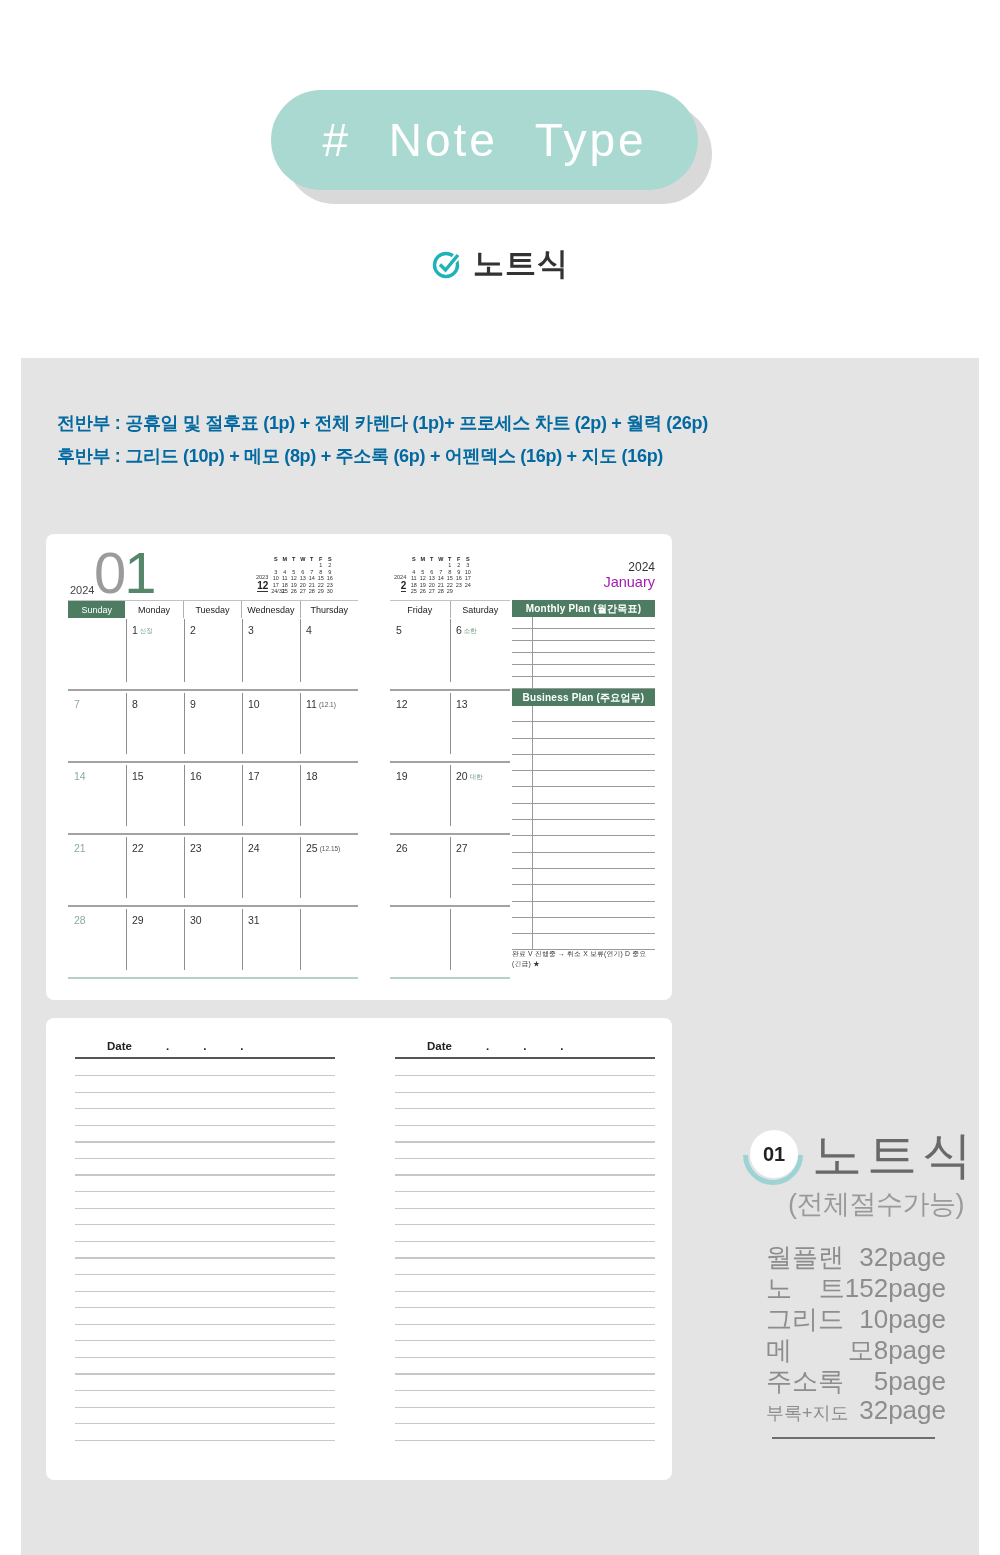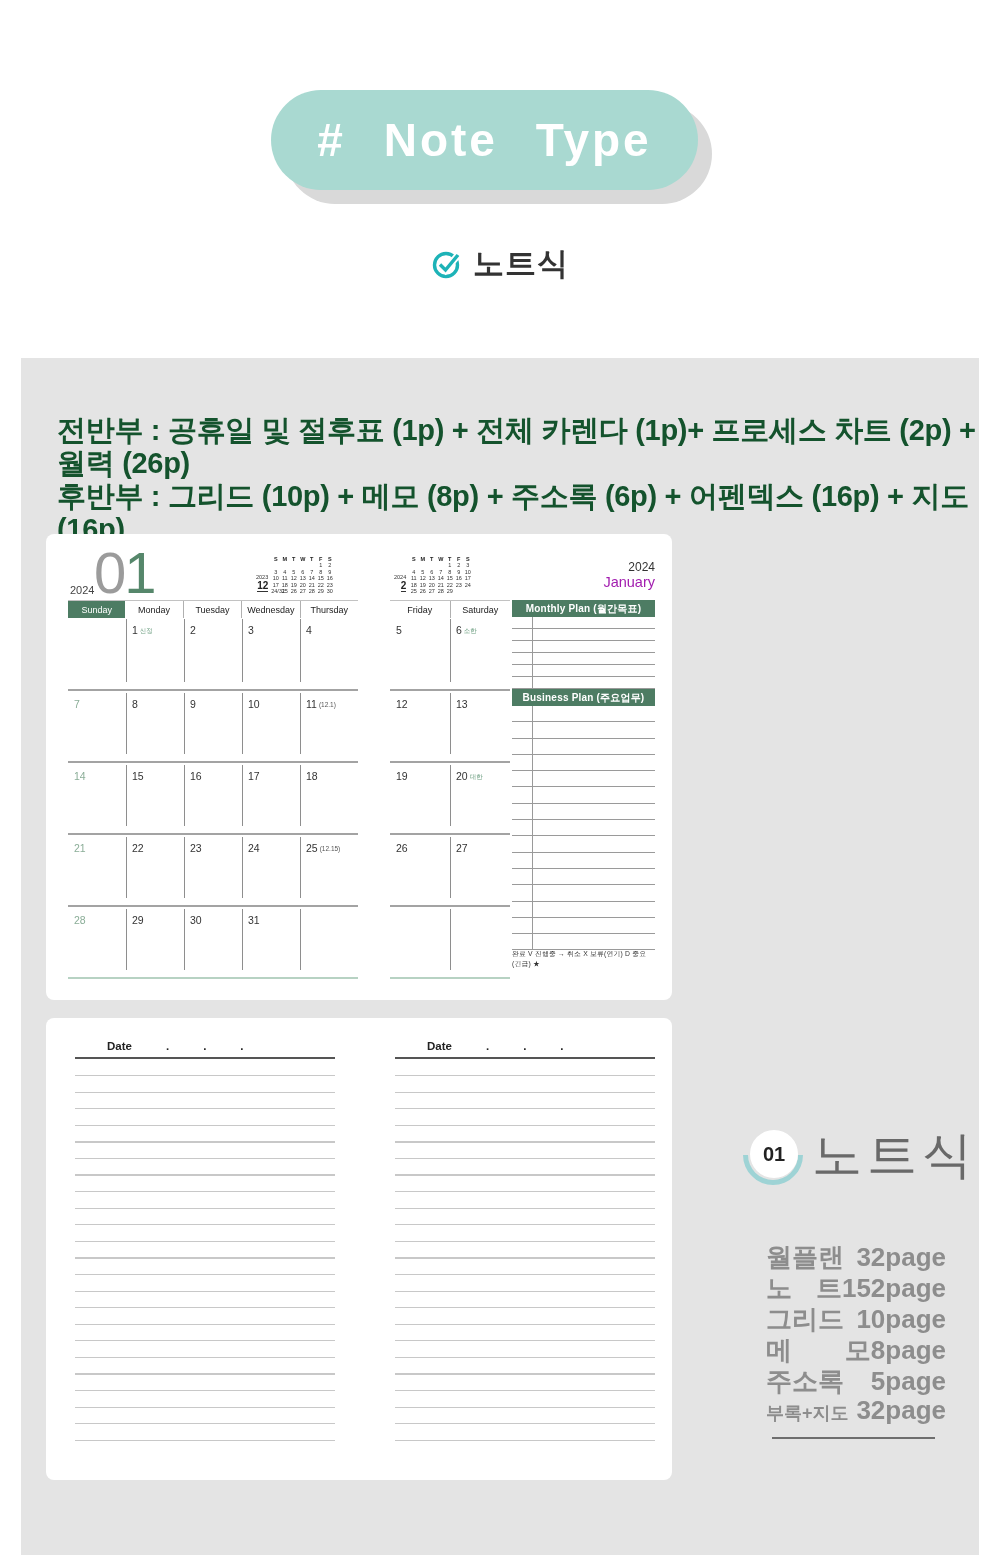--- a/index.html
+++ b/index.html
@@ -4,28 +4,28 @@
 <style>
   html,body{margin:0;padding:0;background:#fff;}
   .page{position:relative;width:1000px;height:1555px;background:#ffffff;overflow:hidden;
         font-family:"Liberation Sans", sans-serif;}
 
   
   .pill-shadow{position:absolute;left:285px;top:104px;width:427px;height:100px;
                border-radius:50px;background:#d9d9d9;}
   .pill{position:absolute;left:271px;top:90px;width:427px;height:100px;border-radius:50px;
         background:#a9d9d1;display:flex;align-items:center;justify-content:center;}
-  .pill span{color:#ffffff;font-size:46px;font-weight:700;letter-spacing:3px;word-spacing:22px;}
+  .pill span{color:#ffffff;font-size:46px;font-weight:400;letter-spacing:3px;word-spacing:22px;}
   .subtitle-row{position:absolute;left:0;top:243px;width:100%;display:flex;
                 align-items:center;justify-content:center;gap:10px;}
   .subtitle-row .txt{font-size:31px;font-weight:600;color:#333;letter-spacing:1px;}
 
   
   .gray-panel{position:absolute;left:21px;top:358px;width:958px;height:1197px;background:#e4e4e4;}
-  .desc{position:absolute;left:36px;top:56px;font-size:29px;font-weight:600;color:#14532d;
+  .desc{position:absolute;left:36px;top:49px;font-size:18px;font-weight:600;color:#0369a1;
         line-height:33px;letter-spacing:-0.3px;}
 
   
   .card{position:absolute;background:#ffffff;border-radius:8px;}
   .card1{left:25px;top:176px;width:626px;height:466px;}
   .card2{left:25px;top:660px;width:626px;height:462px;}
 
   
   .lpage{position:absolute;left:22px;top:0;width:290px;height:100%;}
   .cal-year{position:absolute;left:2px;top:50px;font-size:11px;color:#444;}
@@ -97,21 +97,21 @@
           border:5px solid #9ed3d5;border-top-color:transparent;border-right-color:transparent;
           transform:rotate(-45deg);box-sizing:border-box;}
   .circ01{position:absolute;left:750px;top:1130px;width:48px;height:48px;border-radius:50%;
           background:#ffffff;display:flex;align-items:center;justify-content:center;
           font-size:20px;font-weight:bold;color:#222;}
   .info-title{position:absolute;left:812px;top:1122px;font-size:50px;color:#696969;
               letter-spacing:5px;font-weight:500;}
   .info-sub{position:absolute;left:760px;top:1186px;width:204px;text-align:right;
             font-size:27px;color:#9a9a9a;letter-spacing:-0.5px;}
   .info-rows{position:absolute;left:766px;top:1240px;width:180px;}
-  .info-row{display:flex;justify-content:center;align-items:baseline;height:31px;font-weight:bold;}
+  .info-row{display:flex;justify-content:center;align-items:baseline;height:31px;}
   .info-row .lab{width:108px;font-size:26px;color:#8d8d8d;text-align:justify;text-align-last:justify;}
   .info-row.small .lab{font-size:18px;text-align-last:justify;}
   .info-row .val{font-size:26px;color:#8d8d8d;}
   .info-div{position:absolute;left:772px;top:1437px;width:163px;height:2px;background:#6e6e6e;}
   .info-total{position:absolute;left:745px;top:1446px;width:210px;text-align:center;
               font-size:33px;color:#3bc0cb;font-weight:500;letter-spacing:-0.5px;}
 </style>
 </head>
 <body>
 
@@ -423,20 +423,21 @@
             <div class="rline"></div>
             <div class="rline"></div>
           </div>
       </div>
     </div>
   </div>
 
   <div class="ring01"></div>
   <div class="circ01">01</div>
   <div class="info-title">노트식</div>
+  <div class="info-sub">(전체절수가능)</div>
   <div class="info-rows" id="info-rows">
       <div class="info-row">
         <span class="lab">월플랜</span>
         <span class="val">32page</span>
       </div>
       <div class="info-row">
         <span class="lab">노 트</span>
         <span class="val">152page</span>
       </div>
       <div class="info-row">

